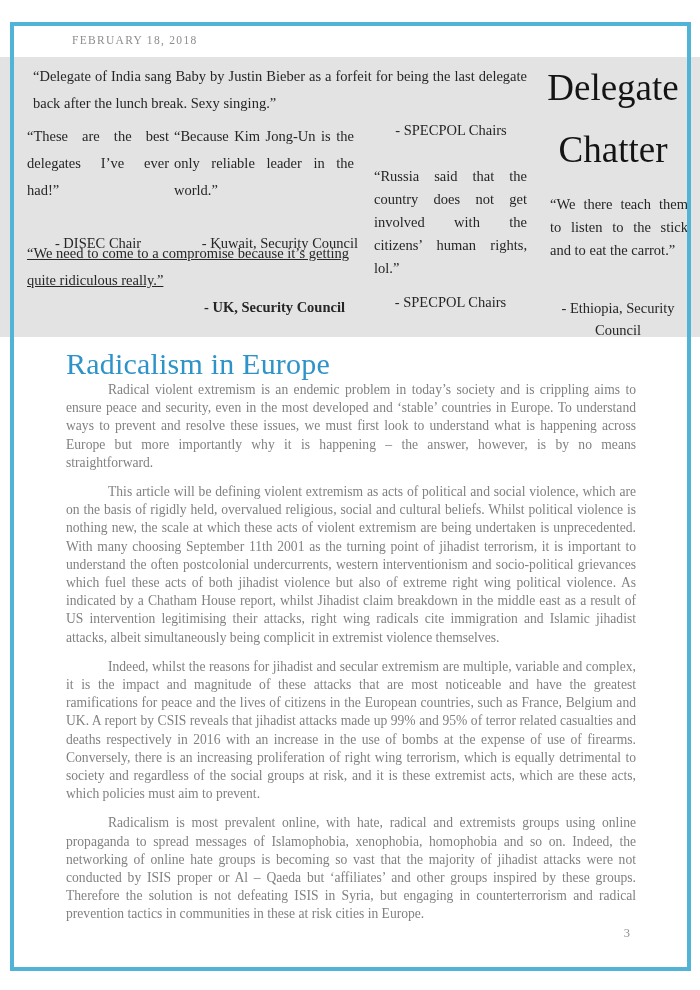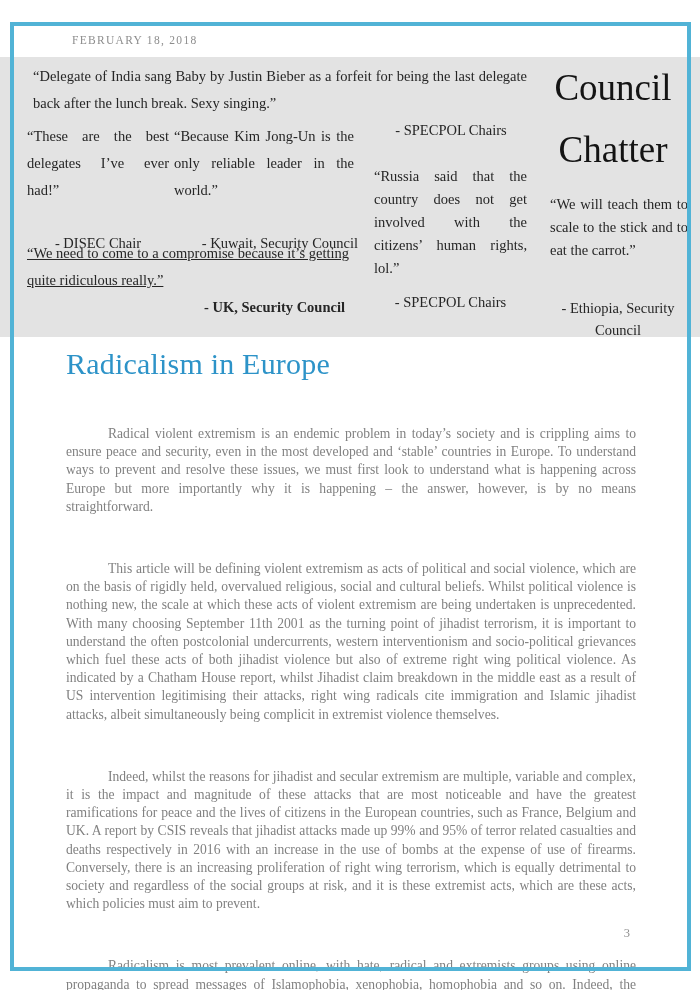--- a/index.html
+++ b/index.html
@@ -99,21 +99,20 @@
     font-weight: 400;
     letter-spacing: 0.2px;
   }
   .article p {
     color: #818181;
     font-size: 13.6px;
     line-height: 18.2px;
     text-align: justify;
     text-indent: 42px;
     margin-bottom: 11px;
-    margin-top: 44px;
   }
 
   .page-number {
     position: absolute;
     right: 70px; top: 926px;
     font-size: 12.5px;
     color: #8d8d8d;
     z-index: 2;
   }
 </style>
@@ -121,34 +120,34 @@
 <body>
 
 <div class="canvas">
 
   <div class="quote-band">
 
     <div class="q q-top">“Delegate of India sang Baby by Justin Bieber as a forfeit for being the last delegate back after the lunch break. Sexy singing.”</div>
     <div class="attr q-top-attr">- SPECPOL Chairs</div>
 
     <div class="masthead">
-      <div>Council</div>
+      <div>Delegate</div>
       <div>Chatter</div>
     </div>
 
     <div class="q q-col1">“These are the best delegates I’ve ever had!”</div>
     <div class="attr q-col1-attr">- DISEC Chair</div>
 
     <div class="q q-col2">“Because Kim Jong-Un is the only reliable leader in the world.”</div>
     <div class="attr q-col2-attr">- Kuwait, Security Council</div>
 
     <div class="q tight q-col3">“Russia said that the country does not get involved with the citizens’ human rights, lol.”</div>
     <div class="attr q-col3-attr">- SPECPOL Chairs</div>
 
-    <div class="q tight q-col4">“We will teach them to scale to the stick and to eat the carrot.”</div>
+    <div class="q tight q-col4">“We there teach them to listen to the stick and to eat the carrot.”</div>
     <div class="attr q-col4-attr">- Ethiopia, Security Council</div>
 
     <div class="q q-bottom">“We need to come to a compromise because it’s getting quite ridiculous really.”</div>
     <div class="attr q-bottom-attr">- UK, Security Council</div>
 
   </div>
 
   <div class="date-line">FEBRUARY 18, 2018</div>
 
   <div class="article">

